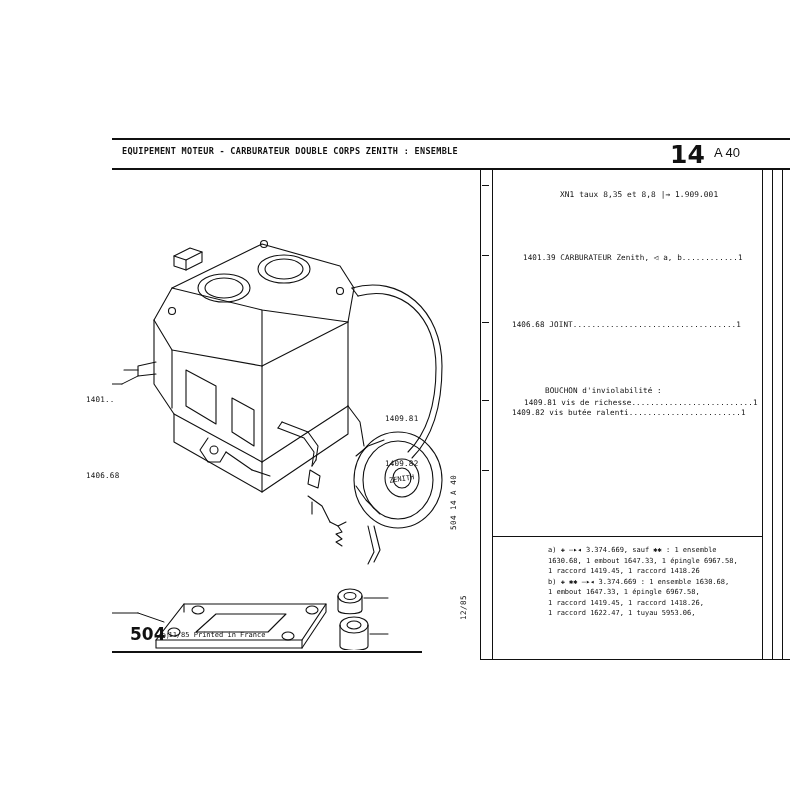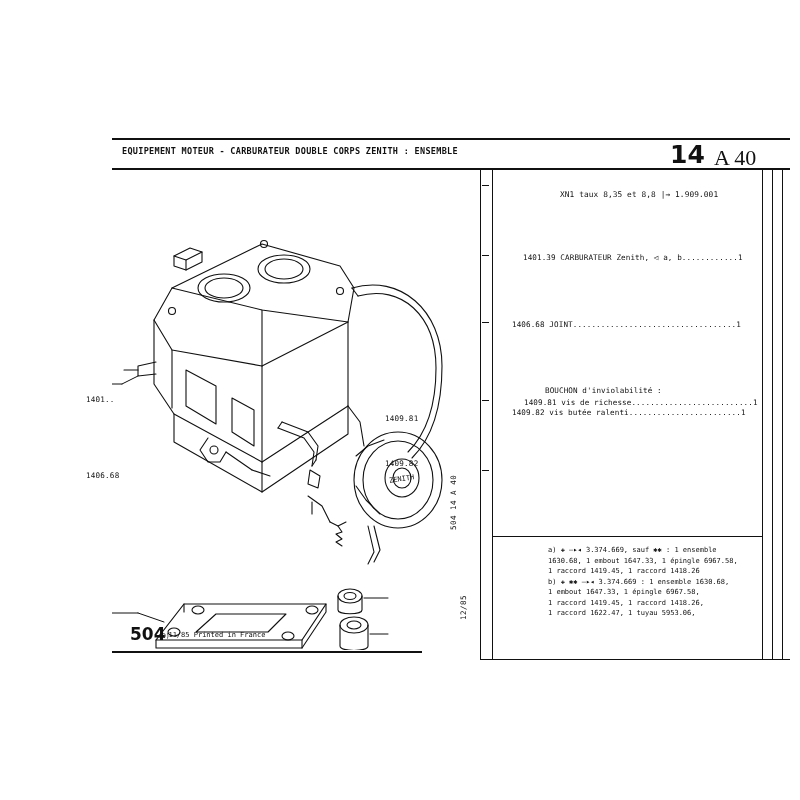--- a/index.html
+++ b/index.html
@@ -51,22 +51,22 @@
     left: 670px;
     top: 140px;
     font-size: 25px;
     font-weight: bold;
     font-family: "DejaVu Sans", sans-serif;
   }
   #hdr-section {
     position: absolute;
     left: 714px;
     top: 145px;
-    font-size: 22px;
-    font-family: Liberation Serif, serif;
+    font-size: 13px;
+    font-family: Liberation Sans, sans-serif;
   }
 
   
   .vrule { position: absolute; width: 1px; background: #111; }
   #vr-main   { left: 480px; top: 168px; height: 492px; }
   #vr-a      { left: 492px; top: 168px; height: 492px; }
   #vr-b      { left: 762px; top: 168px; height: 492px; }
   #vr-c      { left: 772px; top: 168px; height: 492px; }
   #vr-d      { left: 782px; top: 168px; height: 492px; }
 

